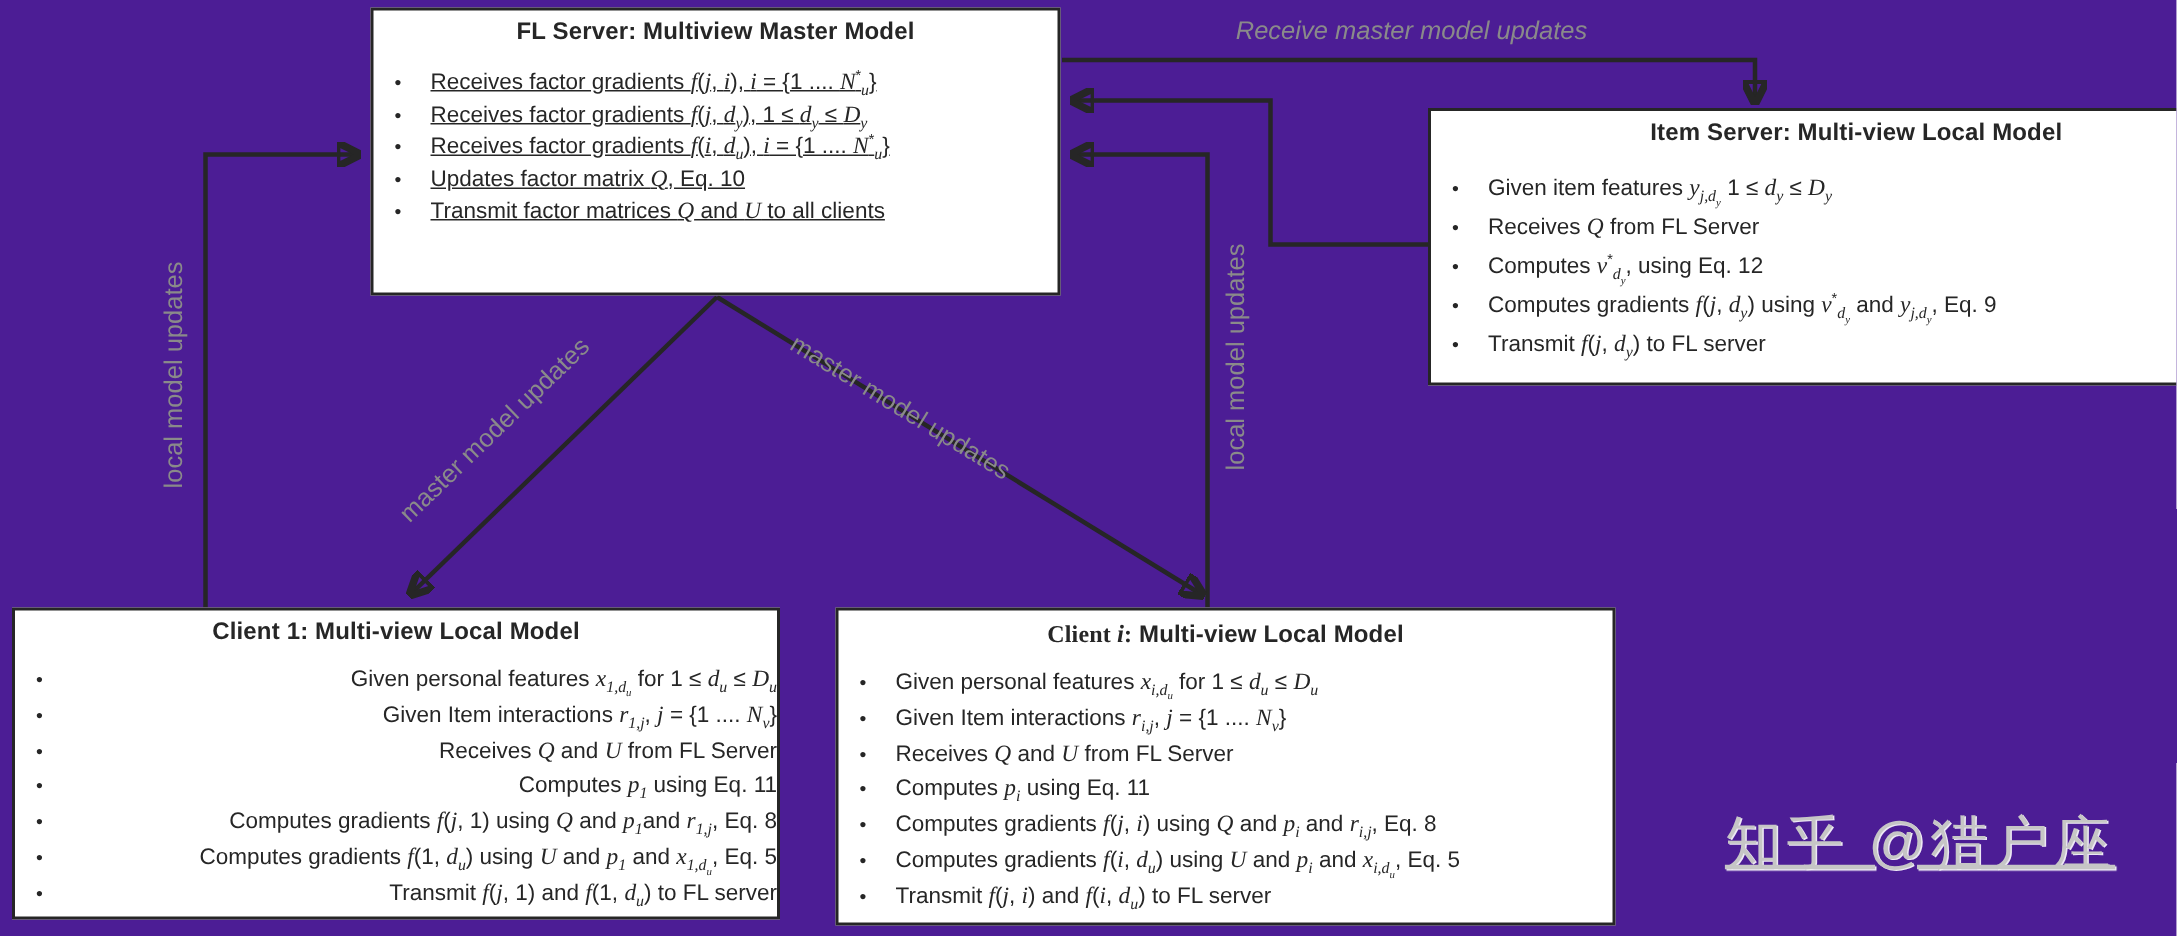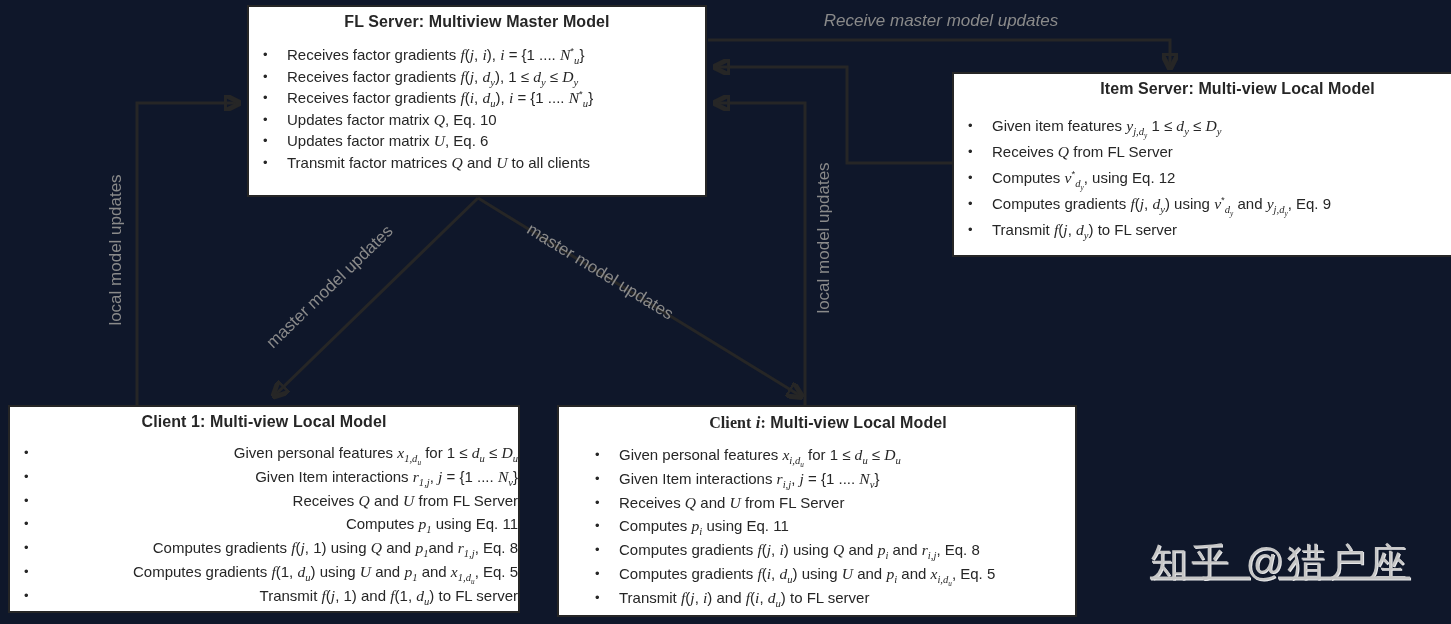--- a/index.html
+++ b/index.html
@@ -1,33 +1,33 @@
 <!DOCTYPE html>
 <html><head>
 <meta charset="utf-8">
 <style>
   html,body{margin:0;padding:0;background:#ffffff;}
   .canvas{
-    position:relative;width:1451px;height:624px;background:#0f172a;
+    position:relative;width:1451px;height:624px;background:#4c1d95;
     font-family:"Liberation Sans",sans-serif;color:#262626;overflow:hidden;
   }
   
   .arrows{position:absolute;left:0;top:0;width:1451px;height:624px;pointer-events:none;}
   .arrows path{fill:none;stroke:#262626;stroke-width:3;stroke-linejoin:miter;}
   
   .box{position:absolute;background:#ffffff;border:2px solid #262626;box-sizing:border-box;}
   .box-fl  {left:247px;top:5px;  width:460px;height:192px;}
   .box-item{left:952px;top:72px; width:571px;height:185px;}
   .box-c1  {left:8px;  top:405px;width:512px;height:208px;}
-  .box-ci  {left:557px;top:405px;width:520px;height:212px;padding-left:22px;}
+  .box-ci  {left:557px;top:405px;width:520px;height:212px;}
   .box-title{font-weight:bold;font-size:16px;text-align:center;padding-top:6px;letter-spacing:.1px;}
   ul.box-list{margin:0;padding:0;list-style:none;}
   .box-list li{position:relative;padding-left:38px;font-size:15px;white-space:nowrap;}
   .box-list li::before{content:"\2022";position:absolute;left:14px;font-size:13px;}
-  .box-fl   .box-list{margin-top:13px;} .box-fl   .box-list li{line-height:21.5px;}
+  .box-fl   .box-list{margin-top:13px;text-decoration:underline;} .box-fl   .box-list li{line-height:21.5px;}
   .box-item .box-list{margin-top:15px;} .box-item .box-list li{line-height:26px;}
   .box-c1   .box-list{margin-top:10px;} .box-c1   .box-list li{line-height:23.8px;text-align:right;}
   .box-ci   .box-list{margin-top:10px;} .box-ci   .box-list li{line-height:23.8px;}
   
   m{font-family:"Liberation Serif","DejaVu Serif",serif;font-style:italic;font-size:104%;}
   ser{font-family:"Liberation Serif","DejaVu Serif",serif;}
   .box-list sub{font-size:68%;line-height:0;}
   .box-list sup{font-size:64%;line-height:0;}
   
   .glabel{position:absolute;color:#8a8a8a;font-size:17px;white-space:nowrap;transform:translate(-50%,-50%);}
@@ -64,21 +64,20 @@
     <path d="M478,198 L799,395" marker-end="url(#ah)"></path>
   </svg>
 
   <div class="box box-fl">
     <div class="box-title">FL Server: Multiview Master Model</div>
     <ul class="box-list">
         <li>Receives factor gradients <m>f</m>(<m>j</m>, <m>i</m>), <m>i</m> = {1 .... <m>N</m><sup>*</sup><sub><m>u</m></sub>}</li>
         <li>Receives factor gradients <m>f</m>(<m>j</m>, <m>d<sub>y</sub></m>), 1 ≤ <m>d<sub>y</sub></m> ≤ <m>D<sub>y</sub></m></li>
         <li>Receives factor gradients <m>f</m>(<m>i</m>, <m>d<sub>u</sub></m>),  <m>i</m> = {1 .... <m>N</m><sup>*</sup><sub><m>u</m></sub>}</li>
         <li>Updates factor matrix <m>Q</m>, Eq. 10</li>
-        <li>Updates factor matrix <m>U</m>, Eq. 6</li>
         <li>Transmit factor matrices <m>Q</m> and <m>U</m> to all clients</li>
       </ul>
   </div>
 
   <div class="box box-item">
     <div class="box-title">Item Server: Multi-view Local Model</div>
     <ul class="box-list">
         <li>Given item features <m>y<sub>j,d<sub>y</sub></sub></m> 1 ≤  <m>d<sub>y</sub></m> ≤ <m>D<sub>y</sub></m></li>
         <li>Receives <m>Q</m> from FL Server</li>
         <li>Computes <m>v</m><sup>*</sup><sub><m>d<sub>y</sub></m></sub>, using Eq. 12</li>

